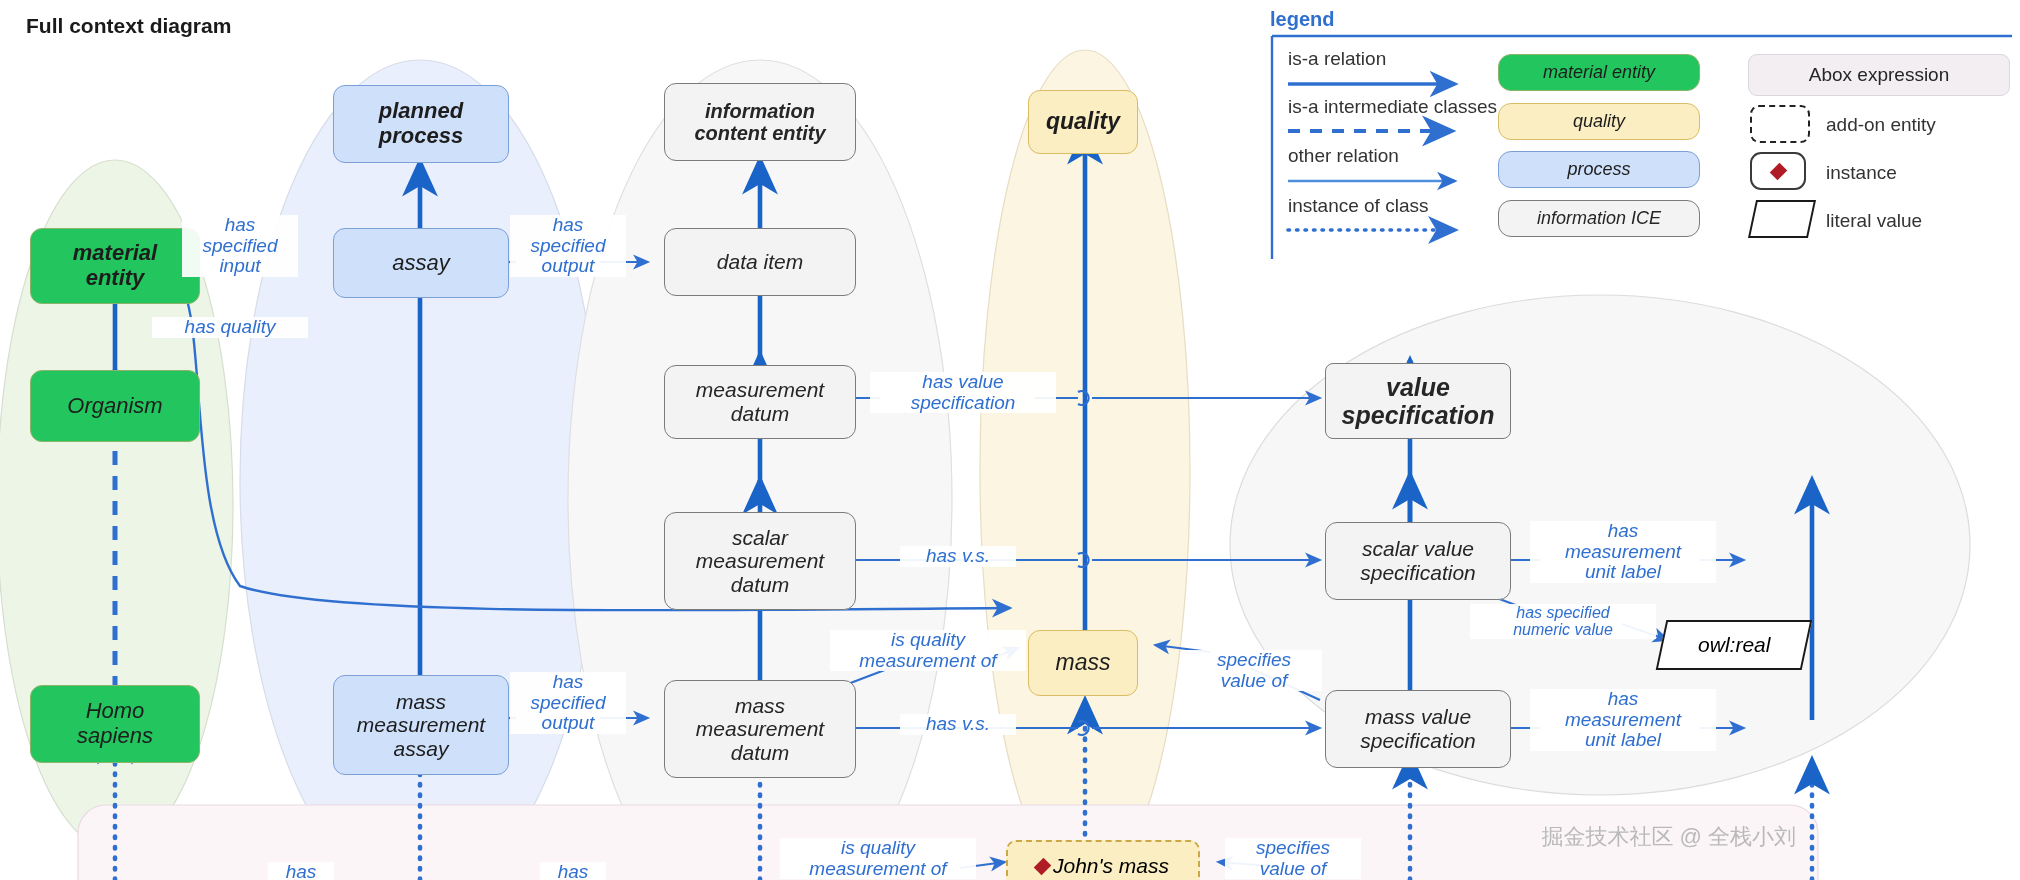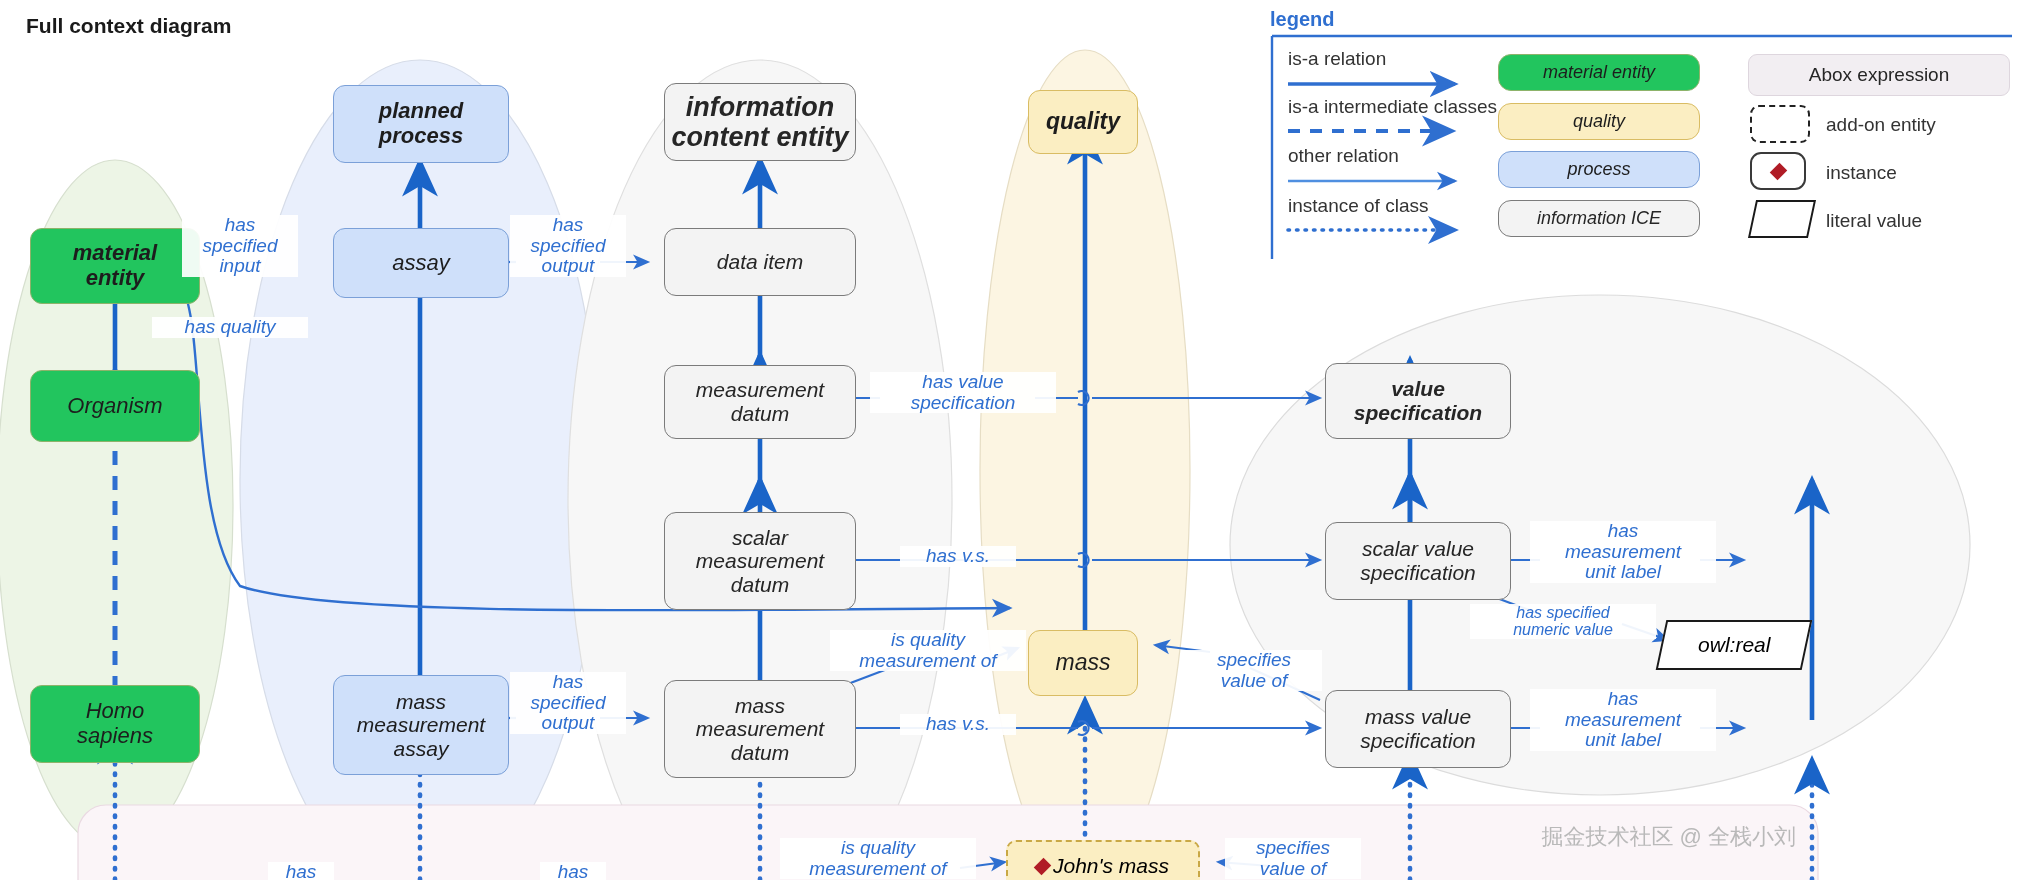--- a/index.html
+++ b/index.html
@@ -175,21 +175,21 @@
     <div class="node n-proc" style="left:333px;top:228px;width:176px;height:70px;font-size:22px;">
       <span style="white-space:pre-line">assay</span>
     </div>
 
     <div class="node n-proc" style="left:333px;top:675px;width:176px;height:100px;font-size:21px;">
       <span style="white-space:pre-line">mass
 measurement
 assay</span>
     </div>
 
-    <div class="node n-ice bold" style="left:664px;top:83px;width:192px;height:78px;font-size:27px;">
+    <div class="node n-ice bold" style="left:664px;top:83px;width:192px;height:78px;font-size:20px;">
       <span style="white-space:pre-line">information
 content entity</span>
     </div>
 
     <div class="node n-ice" style="left:664px;top:228px;width:192px;height:68px;font-size:21px;">
       <span style="white-space:pre-line">data item</span>
     </div>
 
     <div class="node n-ice" style="left:664px;top:365px;width:192px;height:74px;font-size:21px;">
       <span style="white-space:pre-line">measurement
@@ -209,21 +209,21 @@
     </div>
 
     <div class="node n-qual bold" style="left:1028px;top:90px;width:110px;height:64px;font-size:23px;">
       <span style="white-space:pre-line">quality</span>
     </div>
 
     <div class="node n-qual" style="left:1028px;top:630px;width:110px;height:66px;font-size:23px;">
       <span style="white-space:pre-line">mass</span>
     </div>
 
-    <div class="node n-ice bold" style="left:1325px;top:363px;width:186px;height:76px;font-size:21px;">
+    <div class="node n-ice bold" style="left:1325px;top:363px;width:186px;height:76px;font-size:25px;border-radius:8px;">
       <span style="white-space:pre-line">value
 specification</span>
     </div>
 
     <div class="node n-ice" style="left:1325px;top:522px;width:186px;height:78px;font-size:21px;">
       <span style="white-space:pre-line">scalar value
 specification</span>
     </div>
 
     <div class="node n-ice" style="left:1325px;top:690px;width:186px;height:78px;font-size:21px;">

